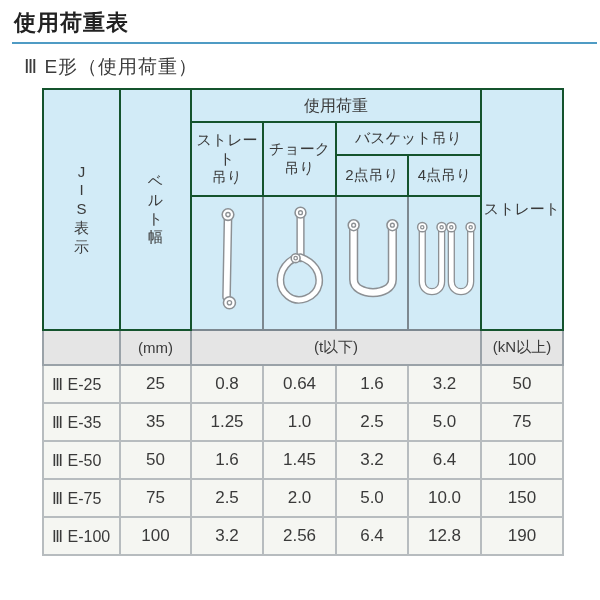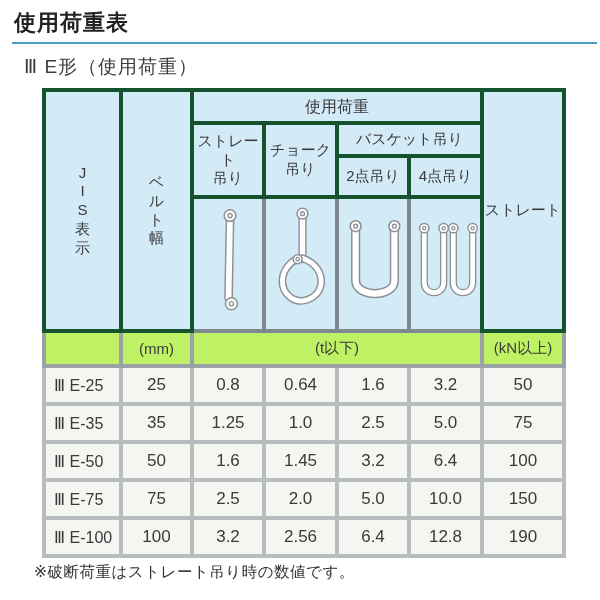--- a/index.html
+++ b/index.html
@@ -12,32 +12,32 @@
   .title{font-size:22px;font-weight:bold;color:#222;letter-spacing:1px;}
   .title-note{font-size:13px;font-weight:bold;color:#222;margin-left:7px;letter-spacing:1px;}
   .accent-line{position:absolute;left:12px;top:42px;width:585px;height:2px;}
   .subtitle{position:absolute;left:24px;top:54px;font-size:19px;color:#3c3c3c;letter-spacing:1px;}
   
   table.load-table{
     position:absolute;left:42px;top:88px;width:520px;
     border-collapse:collapse;table-layout:fixed;
   }
   table.load-table td{
-    border:4px solid #14532d;text-align:center;vertical-align:middle;
+    border:2px solid #14532d;text-align:center;vertical-align:middle;
     padding:0;color:#3a3a3a;overflow:hidden;
   }
   td.hd{background:#d2ebf7;border-color:#7d8890;font-size:15px;line-height:1.25;}
   td.hd-top{font-size:16px;}
   .vlabel{white-space:pre-line;line-height:2.1;font-size:16px;}
   .prewrap{white-space:pre-line;}
   tr.r1{height:33px;} tr.r2{height:33px;} tr.r3{height:41px;}
   tr.iconrow{height:134px;}
   tr.iconrow td{background:#d2ebf7;border-color:#7d8890;}
   tr.unitsrow{height:35px;}
-  tr.unitsrow td{background:#bef264;font-size:15px;border-color:#9aa2a8;}
+  tr.unitsrow td{background:#e5e5e5;font-size:15px;border-color:#9aa2a8;}
   tr.datarow{height:38px;}
   tr.datarow td{background:#f5f6f2;font-size:17px;border-color:#b7bcbf;}
   tr.datarow td.rowlabel{text-align:left;padding-left:8px;font-size:16px;}
   
   .footnote{position:absolute;left:34px;top:562px;font-size:15.5px;color:#333;letter-spacing:0.5px;}
   .icn{display:block;margin:0 auto;}
 </style>
 </head>
 <body>
 
@@ -185,15 +185,14 @@
         <td>100</td>
         <td>3.2</td>
         <td>2.56</td>
         <td>6.4</td>
         <td>12.8</td>
         <td>190</td>
       </tr>
     </tbody>
   </table>
 
-  <div class="footnote">※破断荷重はストレート吊り時の数値です。</div>
 
 </div>
 
 </body></html>

